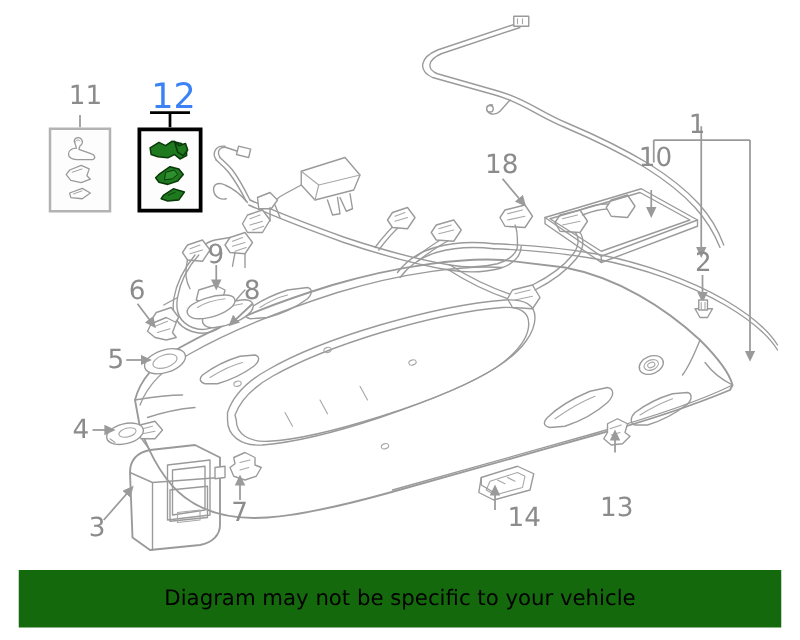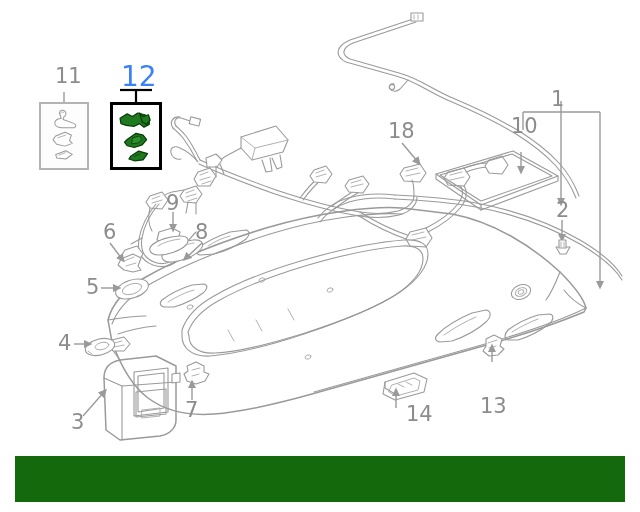--- a/index.html
+++ b/index.html
@@ -414,15 +414,16 @@
   <div class="callout" style="left:195px; top:222px;">8</div>
   <div class="callout" style="left:166px; top:193px;">9</div>
   <div class="callout" style="left:511px; top:116px;">10</div>
   <div class="callout" style="left:55px;  top:66px;">11</div>
   <div class="callout highlight" style="left:121px; top:63px;">12</div>
   <div class="callout" style="left:480px; top:358px;margin-top:38px;">13</div>
   <div class="callout" style="left:390px; top:404px;margin-left:16px;">14</div>
   <div class="callout" style="left:388px; top:121px;">18</div>
 
   <div id="notice-banner">
+    <div class="notice-line">Diagram may not be specific to your vehicle</div>
   </div>
 
 </div>
 
 </body></html>

